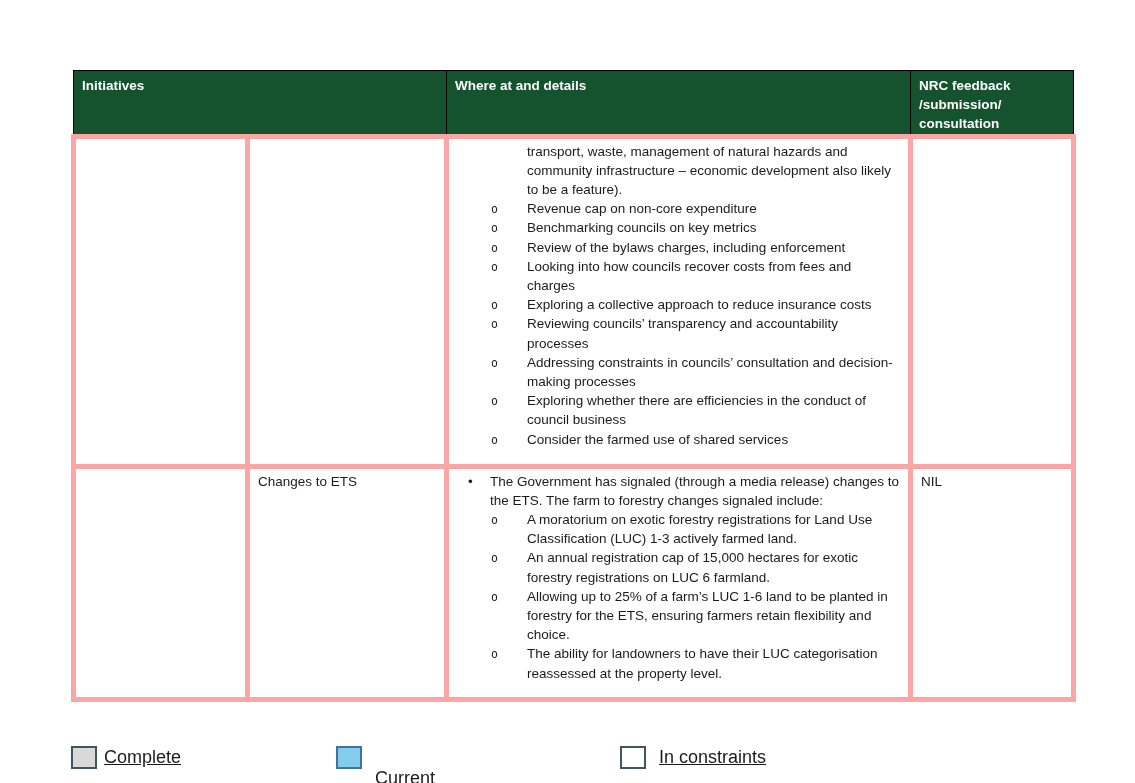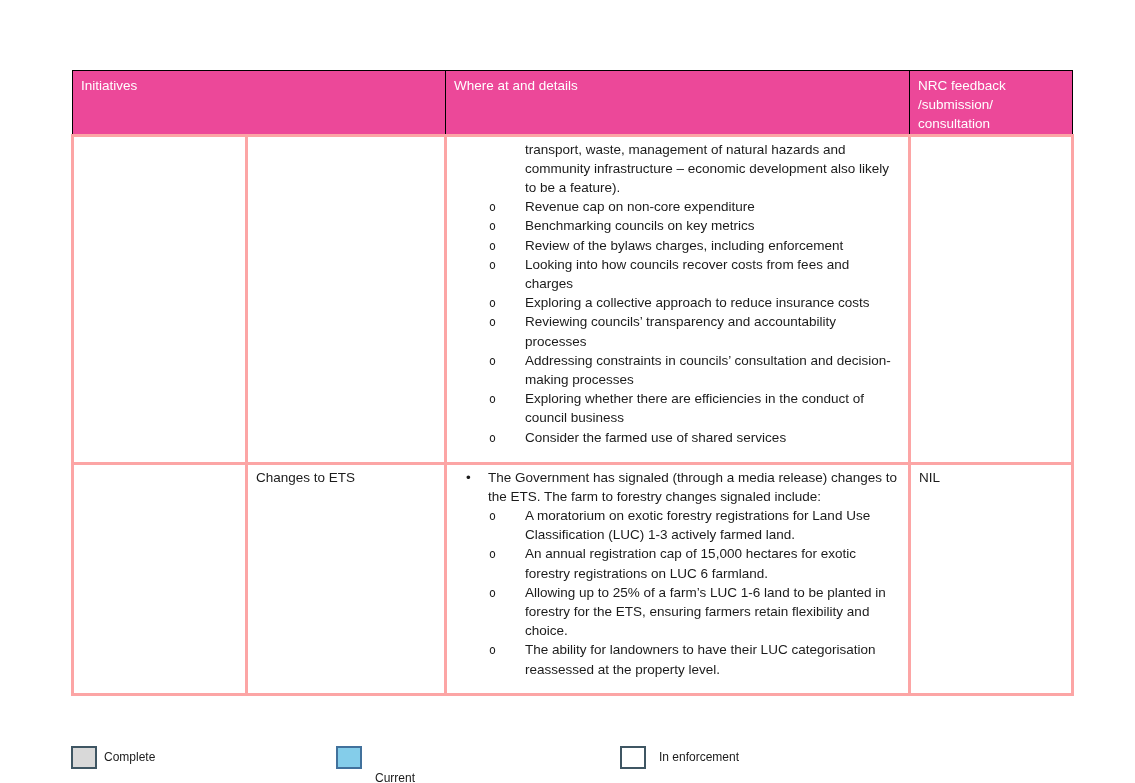--- a/index.html
+++ b/index.html
@@ -21,30 +21,30 @@
     table-layout: fixed;
     font-size: 13.5px;
     line-height: 19.2px;
   }
   .doc-table col.c1 { width: 174px; }
   .doc-table col.c2 { width: 199px; }
   .doc-table col.c3 { width: 464px; }
   .doc-table col.c4 { width: 163px; }
 
   .doc-table th, .doc-table td {
-    border: 3px solid #fca5a5;
+    border: 5px solid #fca5a5;
     vertical-align: top;
     text-align: left;
     padding: 3px 8px 0 8px;
   }
   .doc-table thead th {
-    background: #ec4899;
+    background: #14532d;
     color: #ffffff;
     border: 1px solid #000000;
-    font-weight: normal;
+    font-weight: bold;
     height: 58px;
     padding-top: 5px;
   }
   tr.row-1 td { height: 327px; }
   tr.row-2 td { height: 230px; }
 
   .cell-clip { overflow: hidden; }
   tr.row-1 .cell-clip { height: 322px; }
   tr.row-2 .cell-clip { height: 225px; }
 
@@ -65,24 +65,25 @@
   
   .legend-box {
     position: absolute;
     top: 746px;
     width: 26px; height: 23px;
     border: 2px solid #3f5663;
   }
   .legend-label {
     position: absolute;
     top: 748px;
-    font-size: 12px;
+    font-size: 18px;
     line-height: 19px;
     color: #1b1b1b;
     white-space: nowrap;
+    text-decoration: underline;
   }
 </style>
 </head>
 <body>
 
 <table class="doc-table">
   <colgroup>
       <col class="c1">
       <col class="c2">
       <col class="c3">
@@ -131,14 +132,14 @@
     </tr>
   </tbody>
 </table>
 
 <div>
   <div class="legend-box" style="left: 71px; background-color: rgb(217, 217, 217); border-color: rgb(63, 86, 99);"></div>
   <span class="legend-label" style="left:104px;">Complete</span>
   <div class="legend-box" style="left: 336px; background-color: rgb(132, 205, 234); border-color: rgb(65, 113, 156);"></div>
   <span class="legend-label" style="left:375px;margin-top:21px;">Current</span>
   <div class="legend-box" style="left: 620px; background-color: rgb(255, 255, 255); border-color: rgb(63, 86, 99);"></div>
-  <span class="legend-label" style="left:659px;">In enforcement</span>
+  <span class="legend-label" style="left:659px;">In constraints</span>
 </div>
 
 </body></html>

